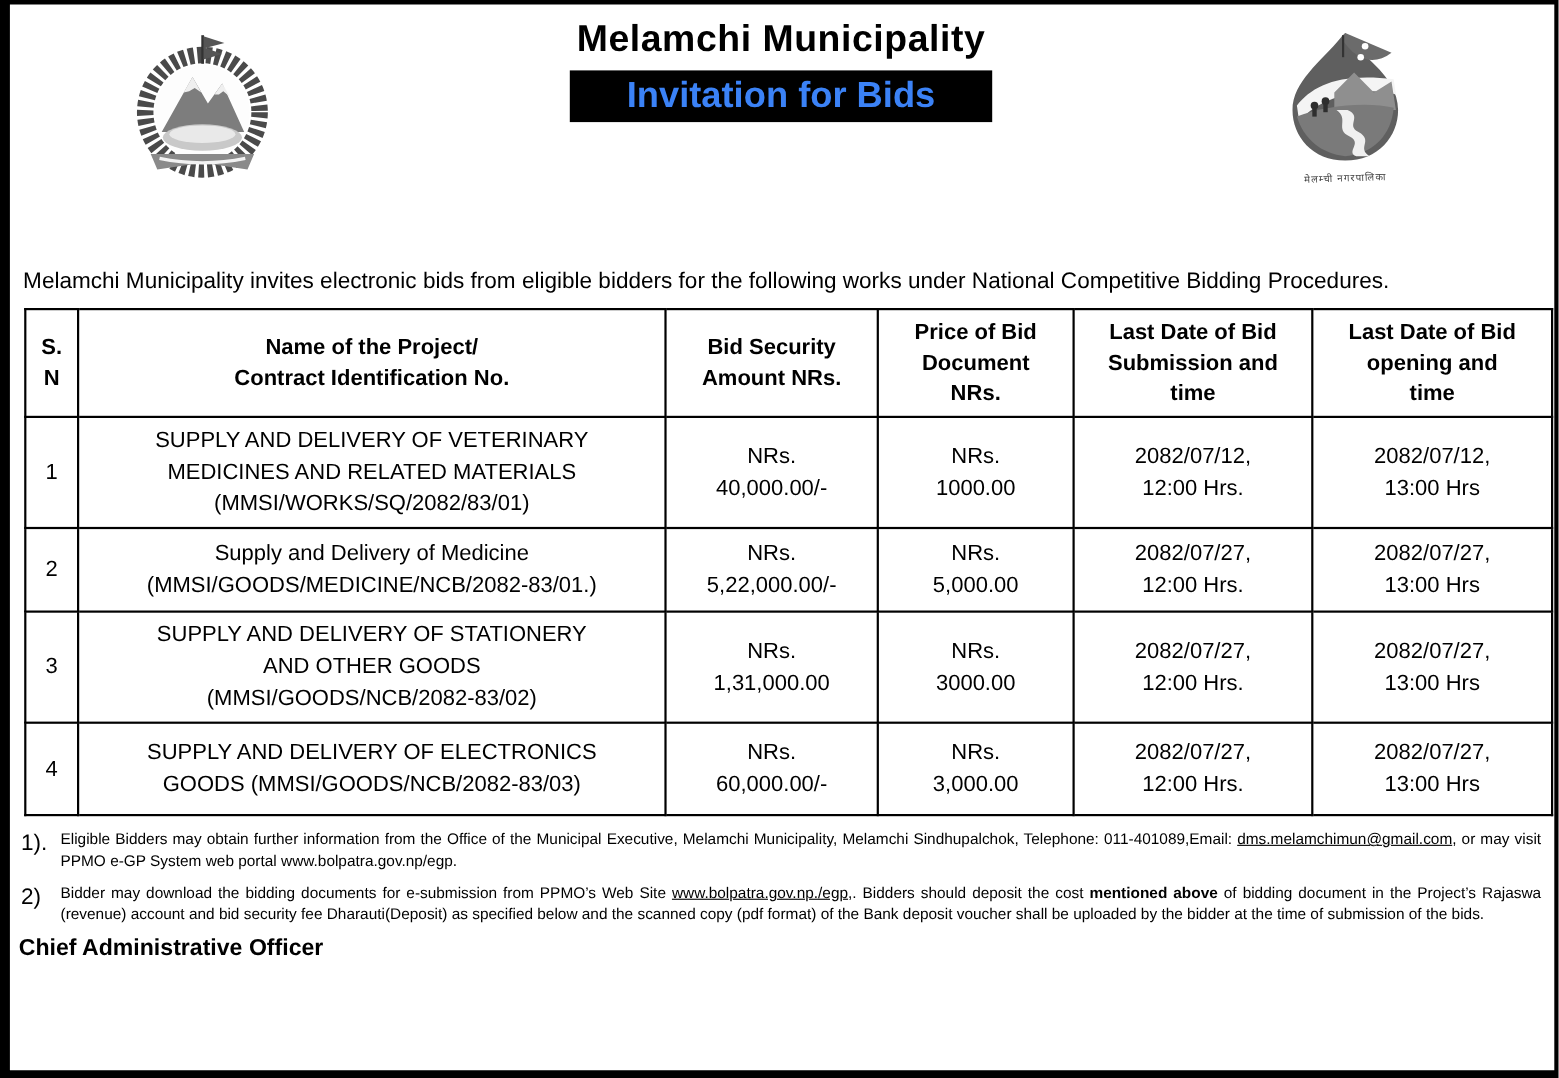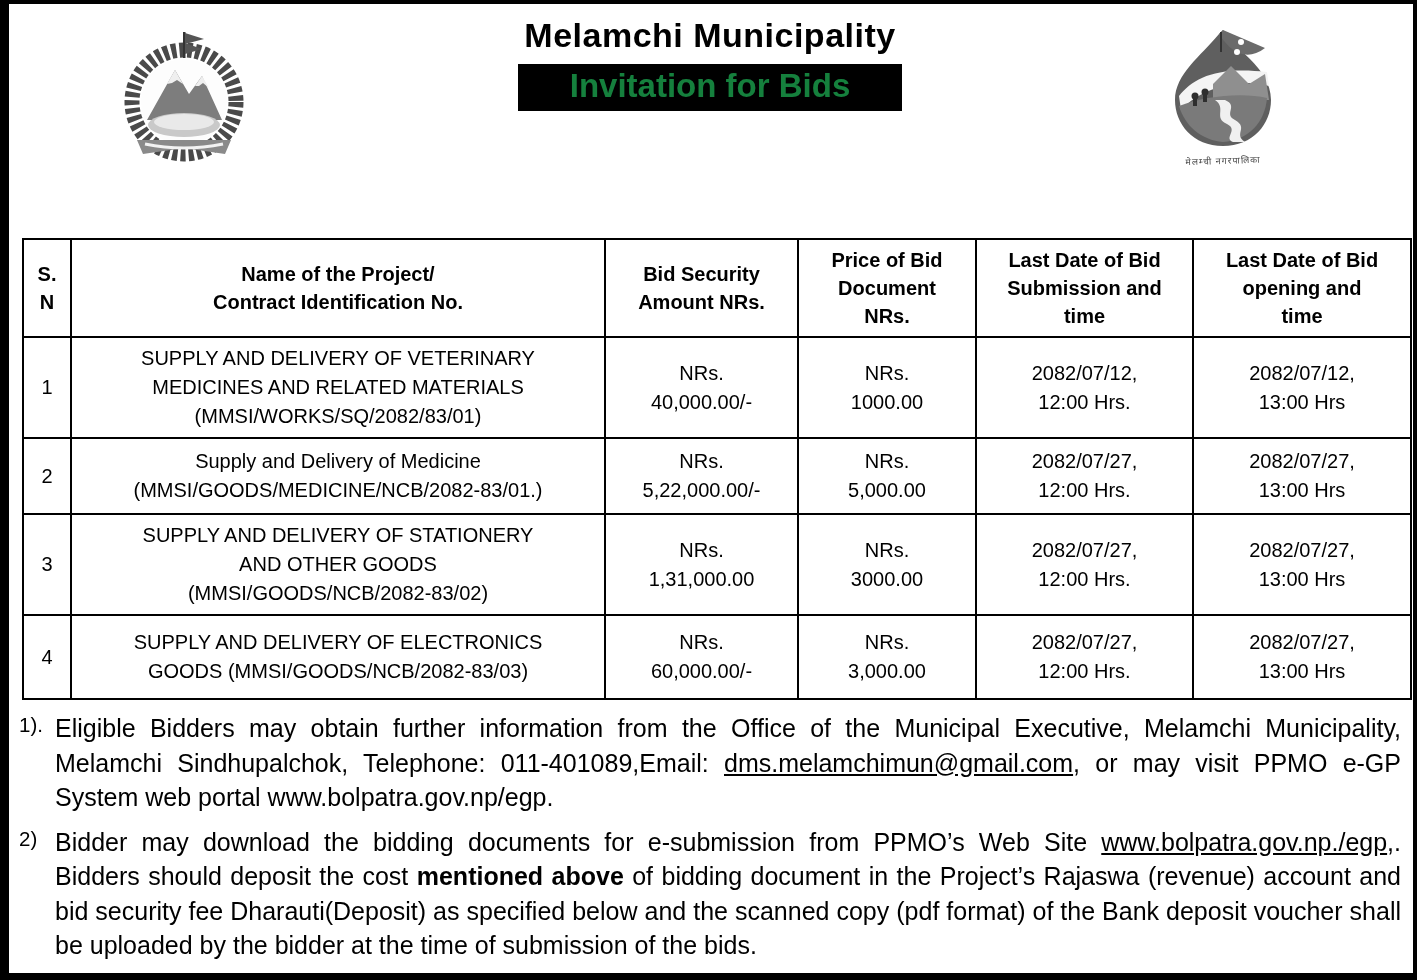--- a/index.html
+++ b/index.html
@@ -18,21 +18,21 @@
   .inner{padding:6px 10px 0 8px;}
   
   .header{position:relative;height:222px;text-align:center;}
   .logo-left{position:absolute;left:92px;top:12px;width:150px;height:140px;}
   .logo-right{position:absolute;right:110px;top:10px;width:140px;height:150px;}
   .logo-caption{font-size:9px;color:#444;letter-spacing:1px;margin-top:-6px;transform:rotate(-2deg);}
   .title{font-size:34px;font-weight:bold;margin:6px 0 0 0;letter-spacing:.5px;}
   .subtitle{font-size:33px;font-weight:bold;margin:8px 0 0 0;}
   .location{font-size:20px;font-weight:bold;margin-top:9px;}
   .banner{
-    display:inline-block;background:#000;color:#15803d;
+    display:inline-block;background:#000;color:#3b82f6;
     font-size:33px;font-weight:bold;
     padding:3px 52px 6px 52px;margin-top:9px;
   }
   .pubdate{font-size:21px;font-weight:bold;margin-top:9px;}
   
   .intro{
     font-size:20.5px;line-height:1.38;text-align:justify;
     margin:4px 4px 10px 4px;
   }
   
@@ -55,21 +55,21 @@
   col.c-sub{width:217px;}
   col.c-open{width:218px;}
   tr.r1 td{height:85px;}
   tr.r2 td{height:62px;}
   tr.r3 td{height:84px;}
   tr.r4 td{height:70px;}
   
   .notes{margin:11px 2px 0 2px;}
   .note{display:flex;margin-top:10px;}
   .note-marker{flex:0 0 36px;font-size:20.5px;line-height:1.38;}
-  .note-body{flex:1;font-size:25px;line-height:1.38;text-align:justify;}
+  .note-body{flex:1;font-size:14px;line-height:1.38;text-align:justify;}
   .u{text-decoration:underline;}
   .bi{font-weight:bold;}
   
   .signature{
     text-align:left;font-size:21px;font-weight:bold;
     margin:9px 6px 0 0;
   }
 </style>
 </head>
 <body>
@@ -114,20 +114,21 @@
           <path d="M62 74 C74 82 60 92 74 98 C86 104 70 112 80 116 L92 116 C80 108 96 102 82 94 C70 88 86 80 72 74 Z" fill="#f0f0f0"></path>
           <circle cx="42" cy="70" r="3.5" fill="#2e2e2e"></circle>
           <circle cx="52" cy="66" r="3.5" fill="#2e2e2e"></circle>
           <rect x="40" y="72" width="4" height="8" fill="#2e2e2e"></rect>
           <rect x="50" y="68" width="4" height="8" fill="#2e2e2e"></rect>
         </svg>
         <div class="logo-caption">मेलम्ची नगरपालिका</div>
       </div>
     </div>
 
+    <p class="intro">Melamchi Municipality invites electronic bids from eligible bidders for the following works under National Competitive Bidding Procedures.</p>
 
     <table class="bids">
       <colgroup>
         <col class="c-sn">
           <col class="c-name">
           <col class="c-sec">
         <col class="c-price">
           <col class="c-sub">
           <col class="c-open">
       </colgroup>

